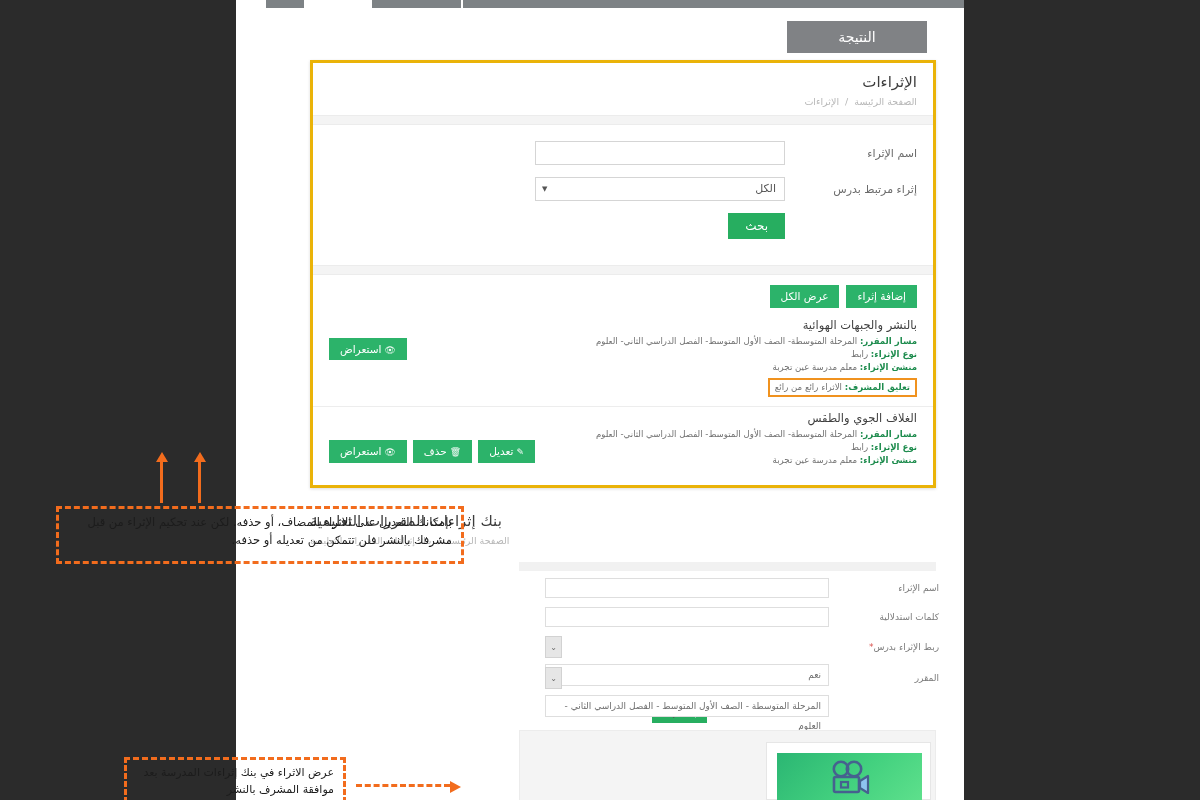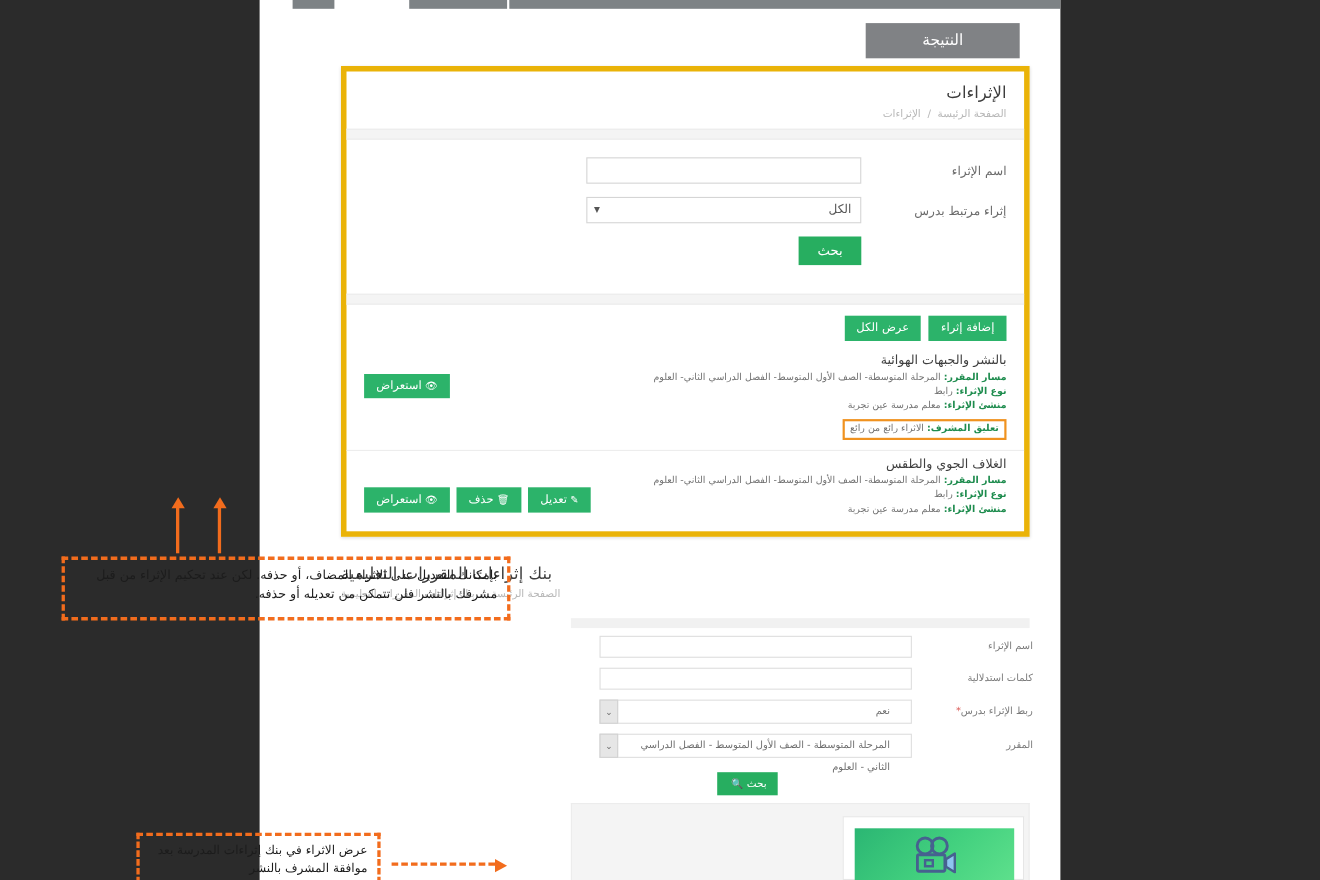--- a/index.html
+++ b/index.html
@@ -41,21 +41,21 @@
     color: #ffffff;
     font-size: 14px;
     display: flex; align-items: center; justify-content: center;
     letter-spacing: .2px;
   }
 
   
   .card {
     position: absolute;
     background: #ffffff;
-    border: 5px solid #eab308;
+    border: 3px solid #eab308;
     box-shadow: 0 1px 3px rgba(0,0,0,.14);
   }
   #card-enrichments { left: 74px; top: 60px; width: 626px; height: 428px; }
 
   .card-head {
     padding: 10px 16px 8px 16px;
     text-align: right;
   }
   .card-title {
     font-size: 15px; color: #3d3d3d; margin: 0 0 5px 0; font-weight: 400;
@@ -161,21 +161,21 @@
   .req { color: #d9534f; }
   .f2-control {
     width: 284px; height: 20px; border: 1px solid #dedede;
     background: #fff; font-size: 9px; color: #6e6e6e;
     padding: 0 7px; text-align: right; font-family: inherit; outline: none;
   }
   .f2-selwrap { position: relative; width: 284px; height: 22px; }
   .f2-sel {
     width: 284px; height: 22px; border: 1px solid #dedede;
     background: #fff; font-size: 9px; color: #6e6e6e;
-    padding: 0 19px; text-align: right; line-height: 20px;
+    padding: 0 7px; text-align: right; line-height: 20px; margin-top: 28px;
   }
   .f2-sel.tall { height: 22px; }
   .f2-arrow {
     position: absolute; left: 0; top: 0; width: 17px; height: 22px;
     background: #e6e6e6; border: 1px solid #d2d2d2;
     display: flex; align-items: center; justify-content: center;
     font-size: 8px; color: #6a6a6a;
   }
   #search-btn-2 {
     margin-right: 232px; margin-top: 4px;

